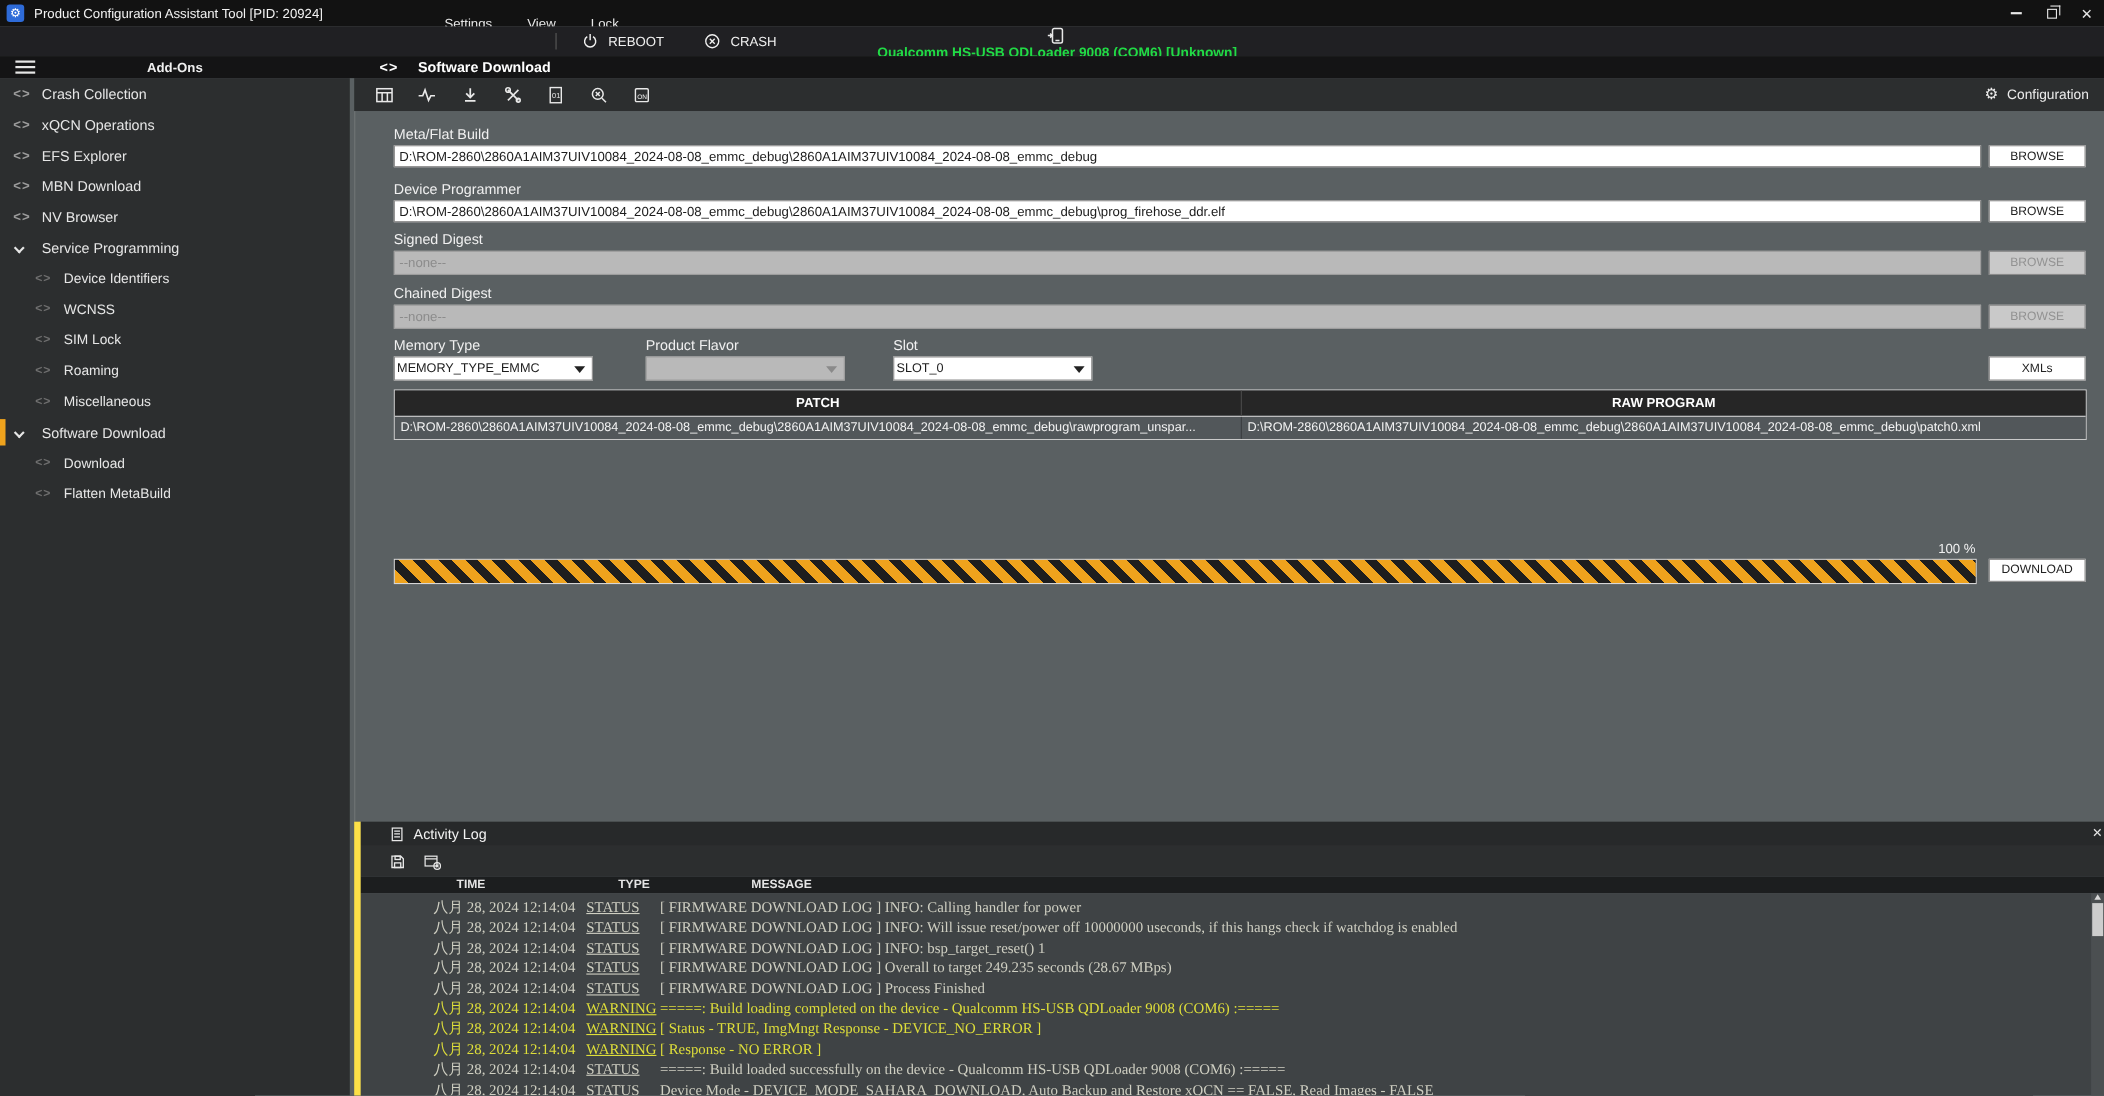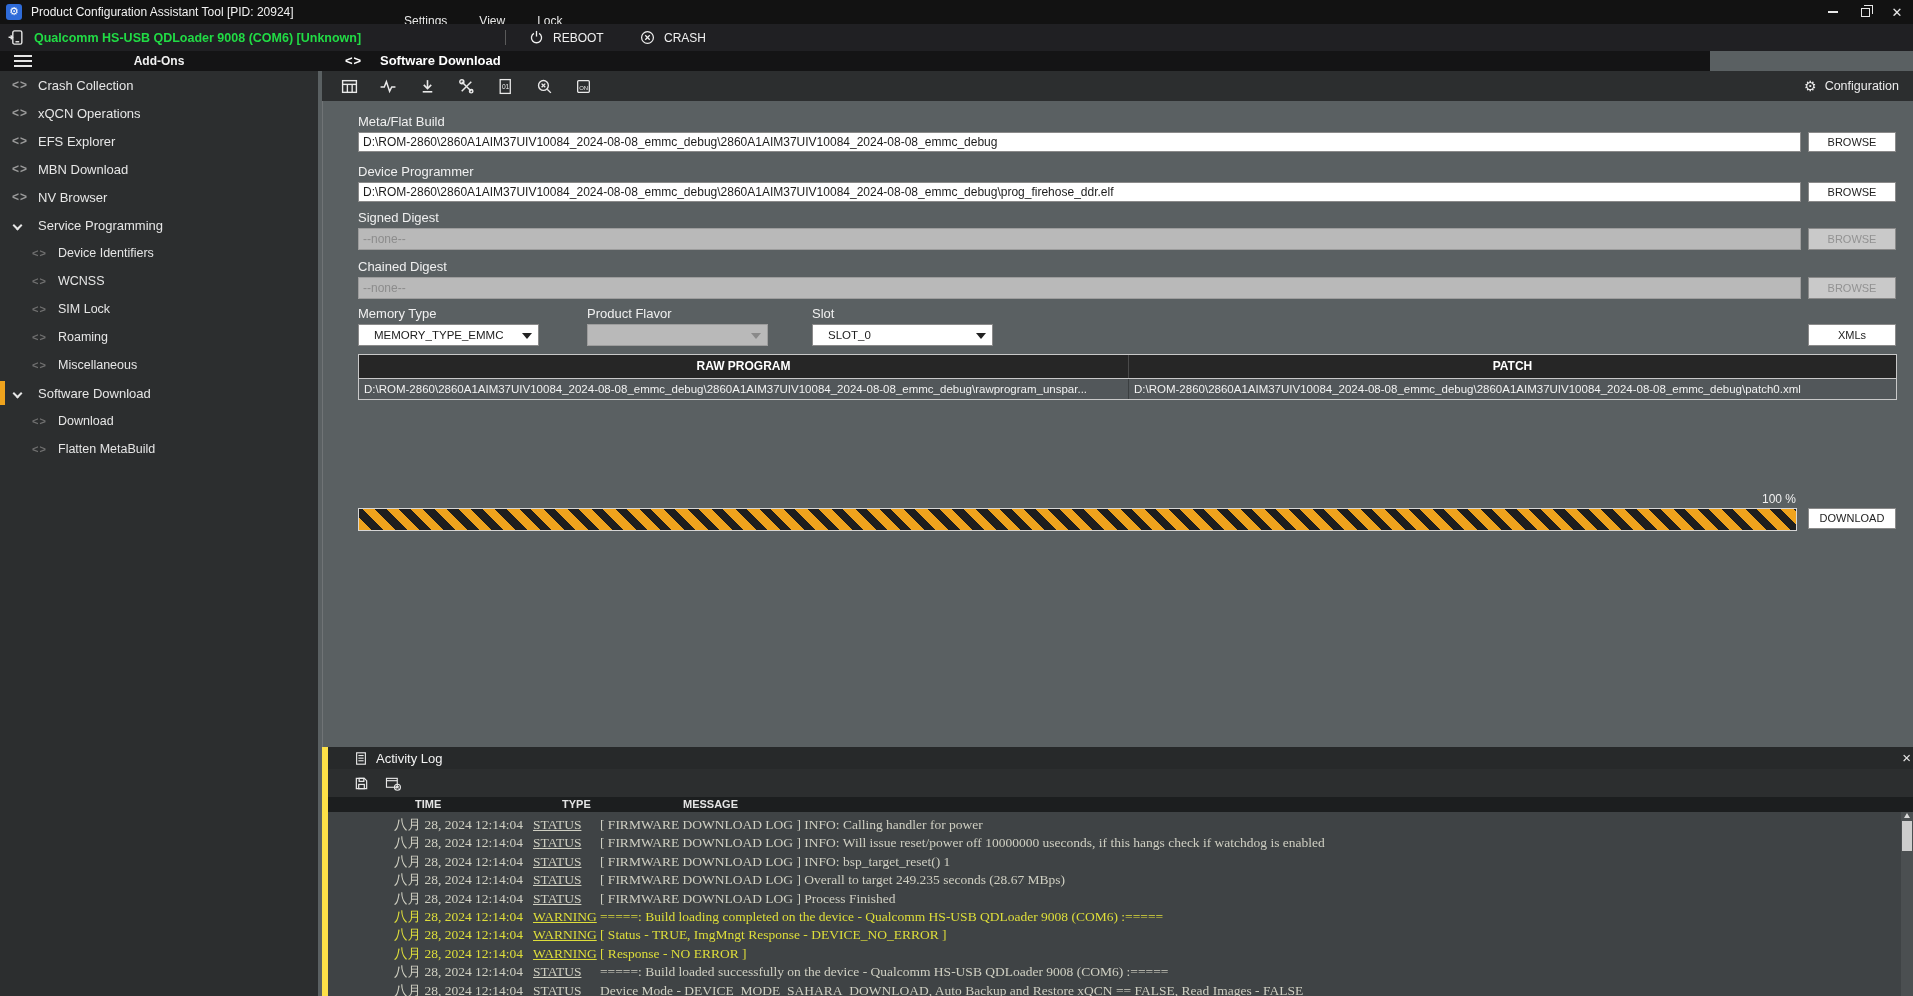--- a/index.html
+++ b/index.html
@@ -14,30 +14,30 @@
   .app-title{font-size:12px;font-weight:normal;color:#f2f2f2;}
   .menu-bar{position:absolute;left:404px;top:0;height:41px;display:flex;align-items:center;gap:32px;}
   .menu-item{font-size:12px;color:#e8e8e8;cursor:default;}
   .win-controls{position:absolute;right:0;top:0;height:24px;display:flex;align-items:center;}
   .win-btn{width:32px;height:24px;display:flex;align-items:center;justify-content:center;color:#e8e8e8;font-size:13px;}
   .min-glyph{display:block;width:10px;height:0;border-bottom:2px solid #e8e8e8;}
   .restore-glyph{position:relative;width:9px;height:9px;border:1.5px solid #e8e8e8;}
   .restore-glyph::before{content:"";position:absolute;left:2px;top:-4px;width:8px;height:8px;border:1.5px solid #e8e8e8;border-left:none;border-bottom:none;}
 
   
-  .devicebar{position:absolute;left:0;top:24px;width:1913px;height:27px;background:#202023;display:flex;align-items:center;}
+  .devicebar{position:absolute;left:0;top:24px;width:1913px;height:27px;background:#202023;display:flex;align-items:center;flex-direction:column;}
   .device-icon-wrap{margin-left:7px;}
   .device-name{margin-left:9px;font-size:12.5px;font-weight:bold;color:#21db45;}
   .devbar-sep{position:absolute;left:505px;top:6px;height:15px;width:1px;background:#5a5a5a;}
   .devbar-btn{position:absolute;top:0;height:27px;display:flex;align-items:center;gap:9px;color:#f0f0f0;font-size:12px;cursor:default;}
   .devbar-btn.reboot{left:529px;}
   .devbar-btn.crash{left:640px;}
 
   
-  .band{position:absolute;left:0;top:51px;width:1710px;height:20px;background:#141415;}
+  .band{position:absolute;left:0;top:51px;width:1913px;height:20px;background:#141415;}
   .hamburger{position:absolute;left:14px;top:4px;width:18px;height:12px;display:flex;flex-direction:column;justify-content:space-between;}
   .hamburger i{display:block;height:2px;background:#e6e6e6;}
   .addons-title{position:absolute;left:0;top:0;width:318px;height:20px;text-align:center;line-height:20px;font-size:12px;font-weight:bold;color:#f0f0f0;}
   .panel-code{position:absolute;left:345px;top:0;height:20px;line-height:20px;font-size:13px;font-weight:bold;color:#fff;letter-spacing:1px;}
   .panel-title{position:absolute;left:380px;top:0;height:20px;line-height:20px;font-size:13px;font-weight:bold;color:#fff;}
 
   
   .sidebar{position:absolute;left:0;top:71px;width:318px;height:925px;background:#2c2e2f;}
   .sb-item{position:relative;height:28px;display:flex;align-items:center;cursor:default;}
   .sb-ind{position:absolute;left:0;top:2px;width:5px;height:24px;background:transparent;}
@@ -58,21 +58,21 @@
 
   .content{position:absolute;left:0;top:30px;width:1591px;height:646px;background:#5a6062;border-left:1px solid #70747$;}
   .content{border-left:1px solid #707476;}
 
   .f-label{position:absolute;font-size:13px;color:#f0f0f0;}
   .f-input{position:absolute;left:35px;width:1443px;height:20px;background:#fff;border:1px solid #8a8a8a;font-size:12px;color:#1c1c1c;padding:0 4px;font-family:"Liberation Sans",sans-serif;}
   .f-input.disabled{background:#b9b9b9;color:#8c8c8c;border:1px solid #9d9d9d;height:22px;}
   .btn{position:absolute;background:#fff;border:1px solid #8a8a8a;font-size:11px;color:#222;text-align:center;cursor:default;font-family:"Liberation Sans",sans-serif;}
   .btn.disabled{background:#c9c9c9;color:#929292;}
 
-  .select{position:absolute;width:181px;height:22px;background:#fff;border:1px solid #8a8a8a;font-size:11.5px;color:#1c1c1c;line-height:20px;padding:0 15px;cursor:default;}
+  .select{position:absolute;width:181px;height:22px;background:#fff;border:1px solid #8a8a8a;font-size:11.5px;color:#1c1c1c;line-height:20px;padding:0 2px;cursor:default;}
   .select .arrow{position:absolute;right:6px;top:8px;width:0;height:0;border-left:5px solid transparent;border-right:5px solid transparent;border-top:6px solid #222;}
   .select.disabled{background:#b9b9b9;border-color:#9d9d9d;}
   .select.disabled .arrow{border-top-color:#8a8a8a;}
 
   .xml-table{position:absolute;left:35px;top:253px;width:1539px;border:1px solid #c9c9c9;}
   .xml-head{display:flex;background:#262626;height:23px;}
   .xml-head .cell{width:769px;text-align:center;line-height:23px;font-size:12px;font-weight:bold;color:#fff;}
   .xml-head .cell + .cell{border-left:1px solid #4a4a4a;width:768px;}
   .xml-row{display:flex;background:#52575a;height:21px;border-top:1px solid #c9c9c9;}
   .xml-row .cell{width:769px;line-height:20px;font-size:11.5px;color:#f2f2f2;padding:0 5px;white-space:nowrap;overflow:hidden;}
@@ -352,22 +352,22 @@
 
       <div class="f-label" style="left:489px;top:205px;">Slot</div>
       <div class="select" style="left:489px;top:223px;">
         <span>SLOT_0</span><span class="arrow"></span>
       </div>
 
       <div class="btn" style="left:1485px;top:223px;width:88px;height:22px;line-height:20px;">XMLs</div>
 
       <div class="xml-table">
         <div class="xml-head">
+          <div class="cell">PATCH</div>
           <div class="cell">RAW PROGRAM</div>
-          <div class="cell">PATCH</div>
         </div>
         <div class="xml-row">
           <div class="cell">D:\ROM-2860\2860A1AIM37UIV10084_2024-08-08_emmc_debug\2860A1AIM37UIV10084_2024-08-08_emmc_debug\rawprogram_unspar...</div>
           <div class="cell">D:\ROM-2860\2860A1AIM37UIV10084_2024-08-08_emmc_debug\2860A1AIM37UIV10084_2024-08-08_emmc_debug\patch0.xml</div>
         </div>
       </div>
 
       <div class="pct-label">100 %</div>
       <div class="progress">
         <div class="fill" id="progress-fill" style="width: 100%;"></div>

